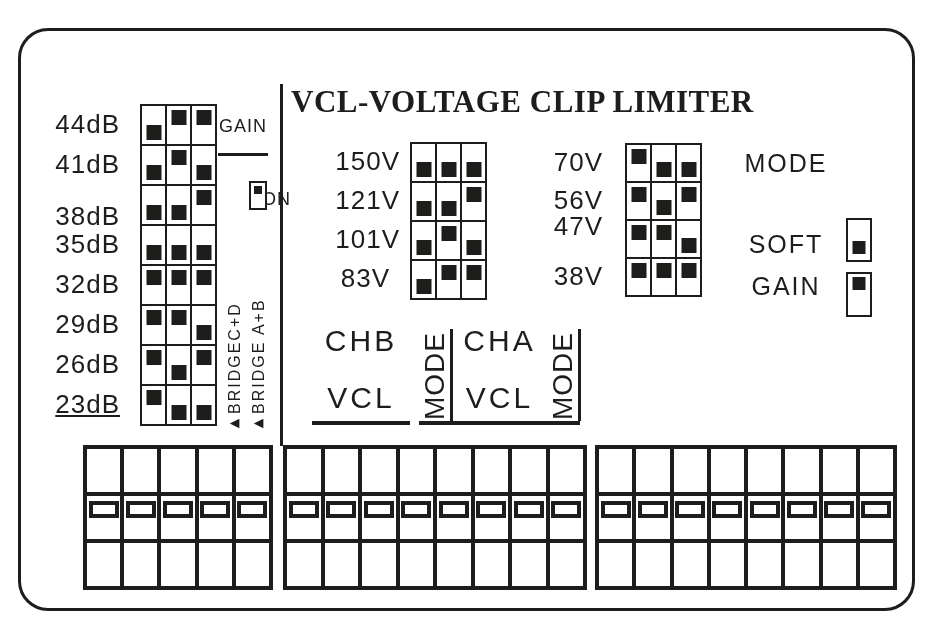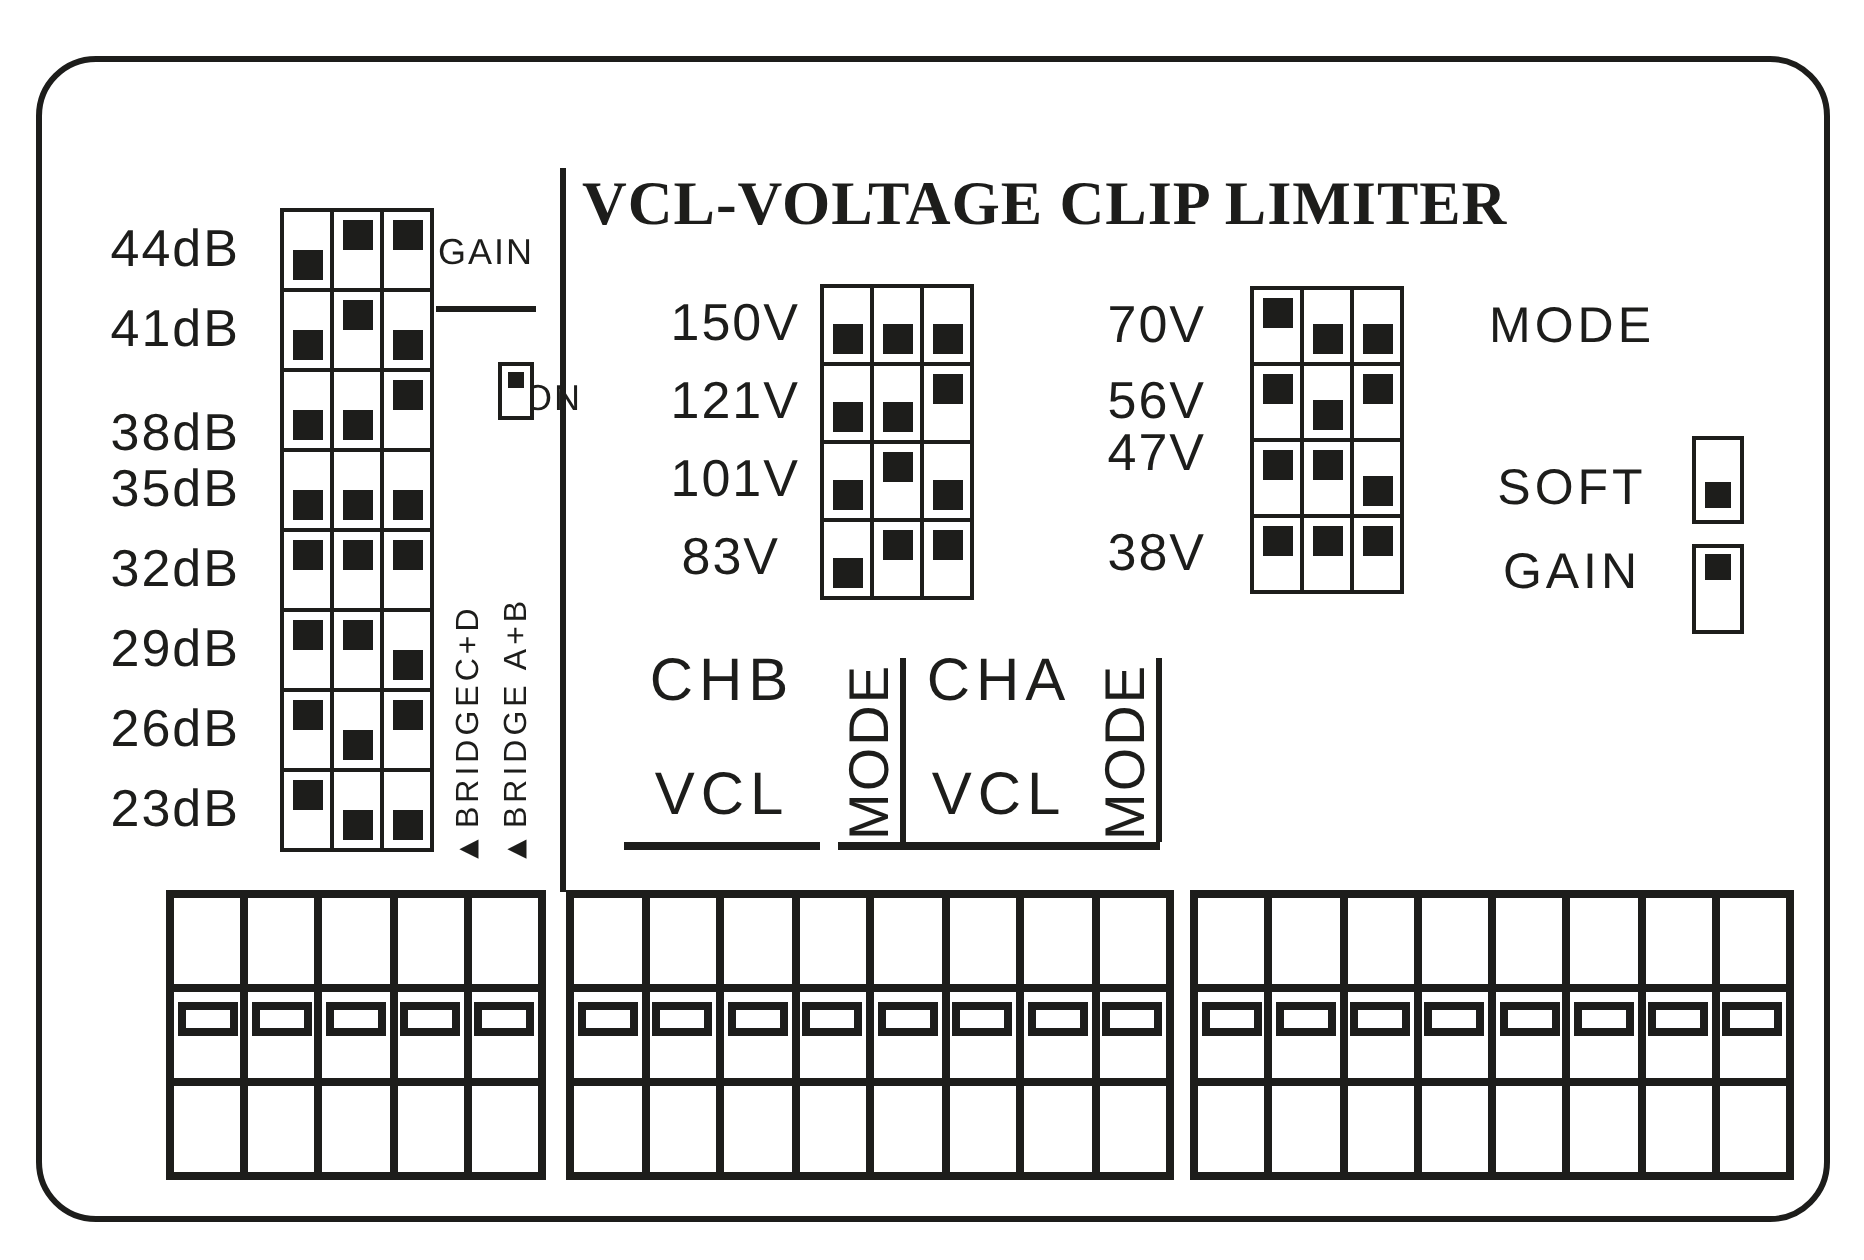--- a/index.html
+++ b/index.html
@@ -63,21 +63,21 @@
   <div class="title">VCL-VOLTAGE CLIP LIMITER</div>
 
   <div id="gain-labels">
       <div class="row-label ra" style="left: 36px; width: 84px; top: 110px;">44dB</div>
       <div class="row-label ra" style="left: 36px; width: 84px; top: 150px;">41dB</div>
       <div class="row-label ra" style="left: 36px; width: 84px; top: 202px;">38dB</div>
       <div class="row-label ra" style="left: 36px; width: 84px; top: 230px;">35dB</div>
       <div class="row-label ra" style="left: 36px; width: 84px; top: 270px;">32dB</div>
       <div class="row-label ra" style="left: 36px; width: 84px; top: 310px;">29dB</div>
       <div class="row-label ra" style="left: 36px; width: 84px; top: 350px;">26dB</div>
-      <div class="row-label ra" style="left: 36px; width: 84px; top: 390px;">23dB</div>
+      <div class="row-label ra" style="left: 36px; width: 84px; top: 390px; text-decoration: underline;">23dB</div>
     </div>
   <div class="matrix" id="gain-matrix" style="left:140px; top:104px; grid-template-columns:repeat(3,25px);">
       <div class="cell" style="height: 40px;">
         <div class="sq down"></div>
       </div>
       <div class="cell" style="height: 40px;">
         <div class="sq up"></div>
       </div>
       <div class="cell" style="height: 40px;">
         <div class="sq up"></div>

